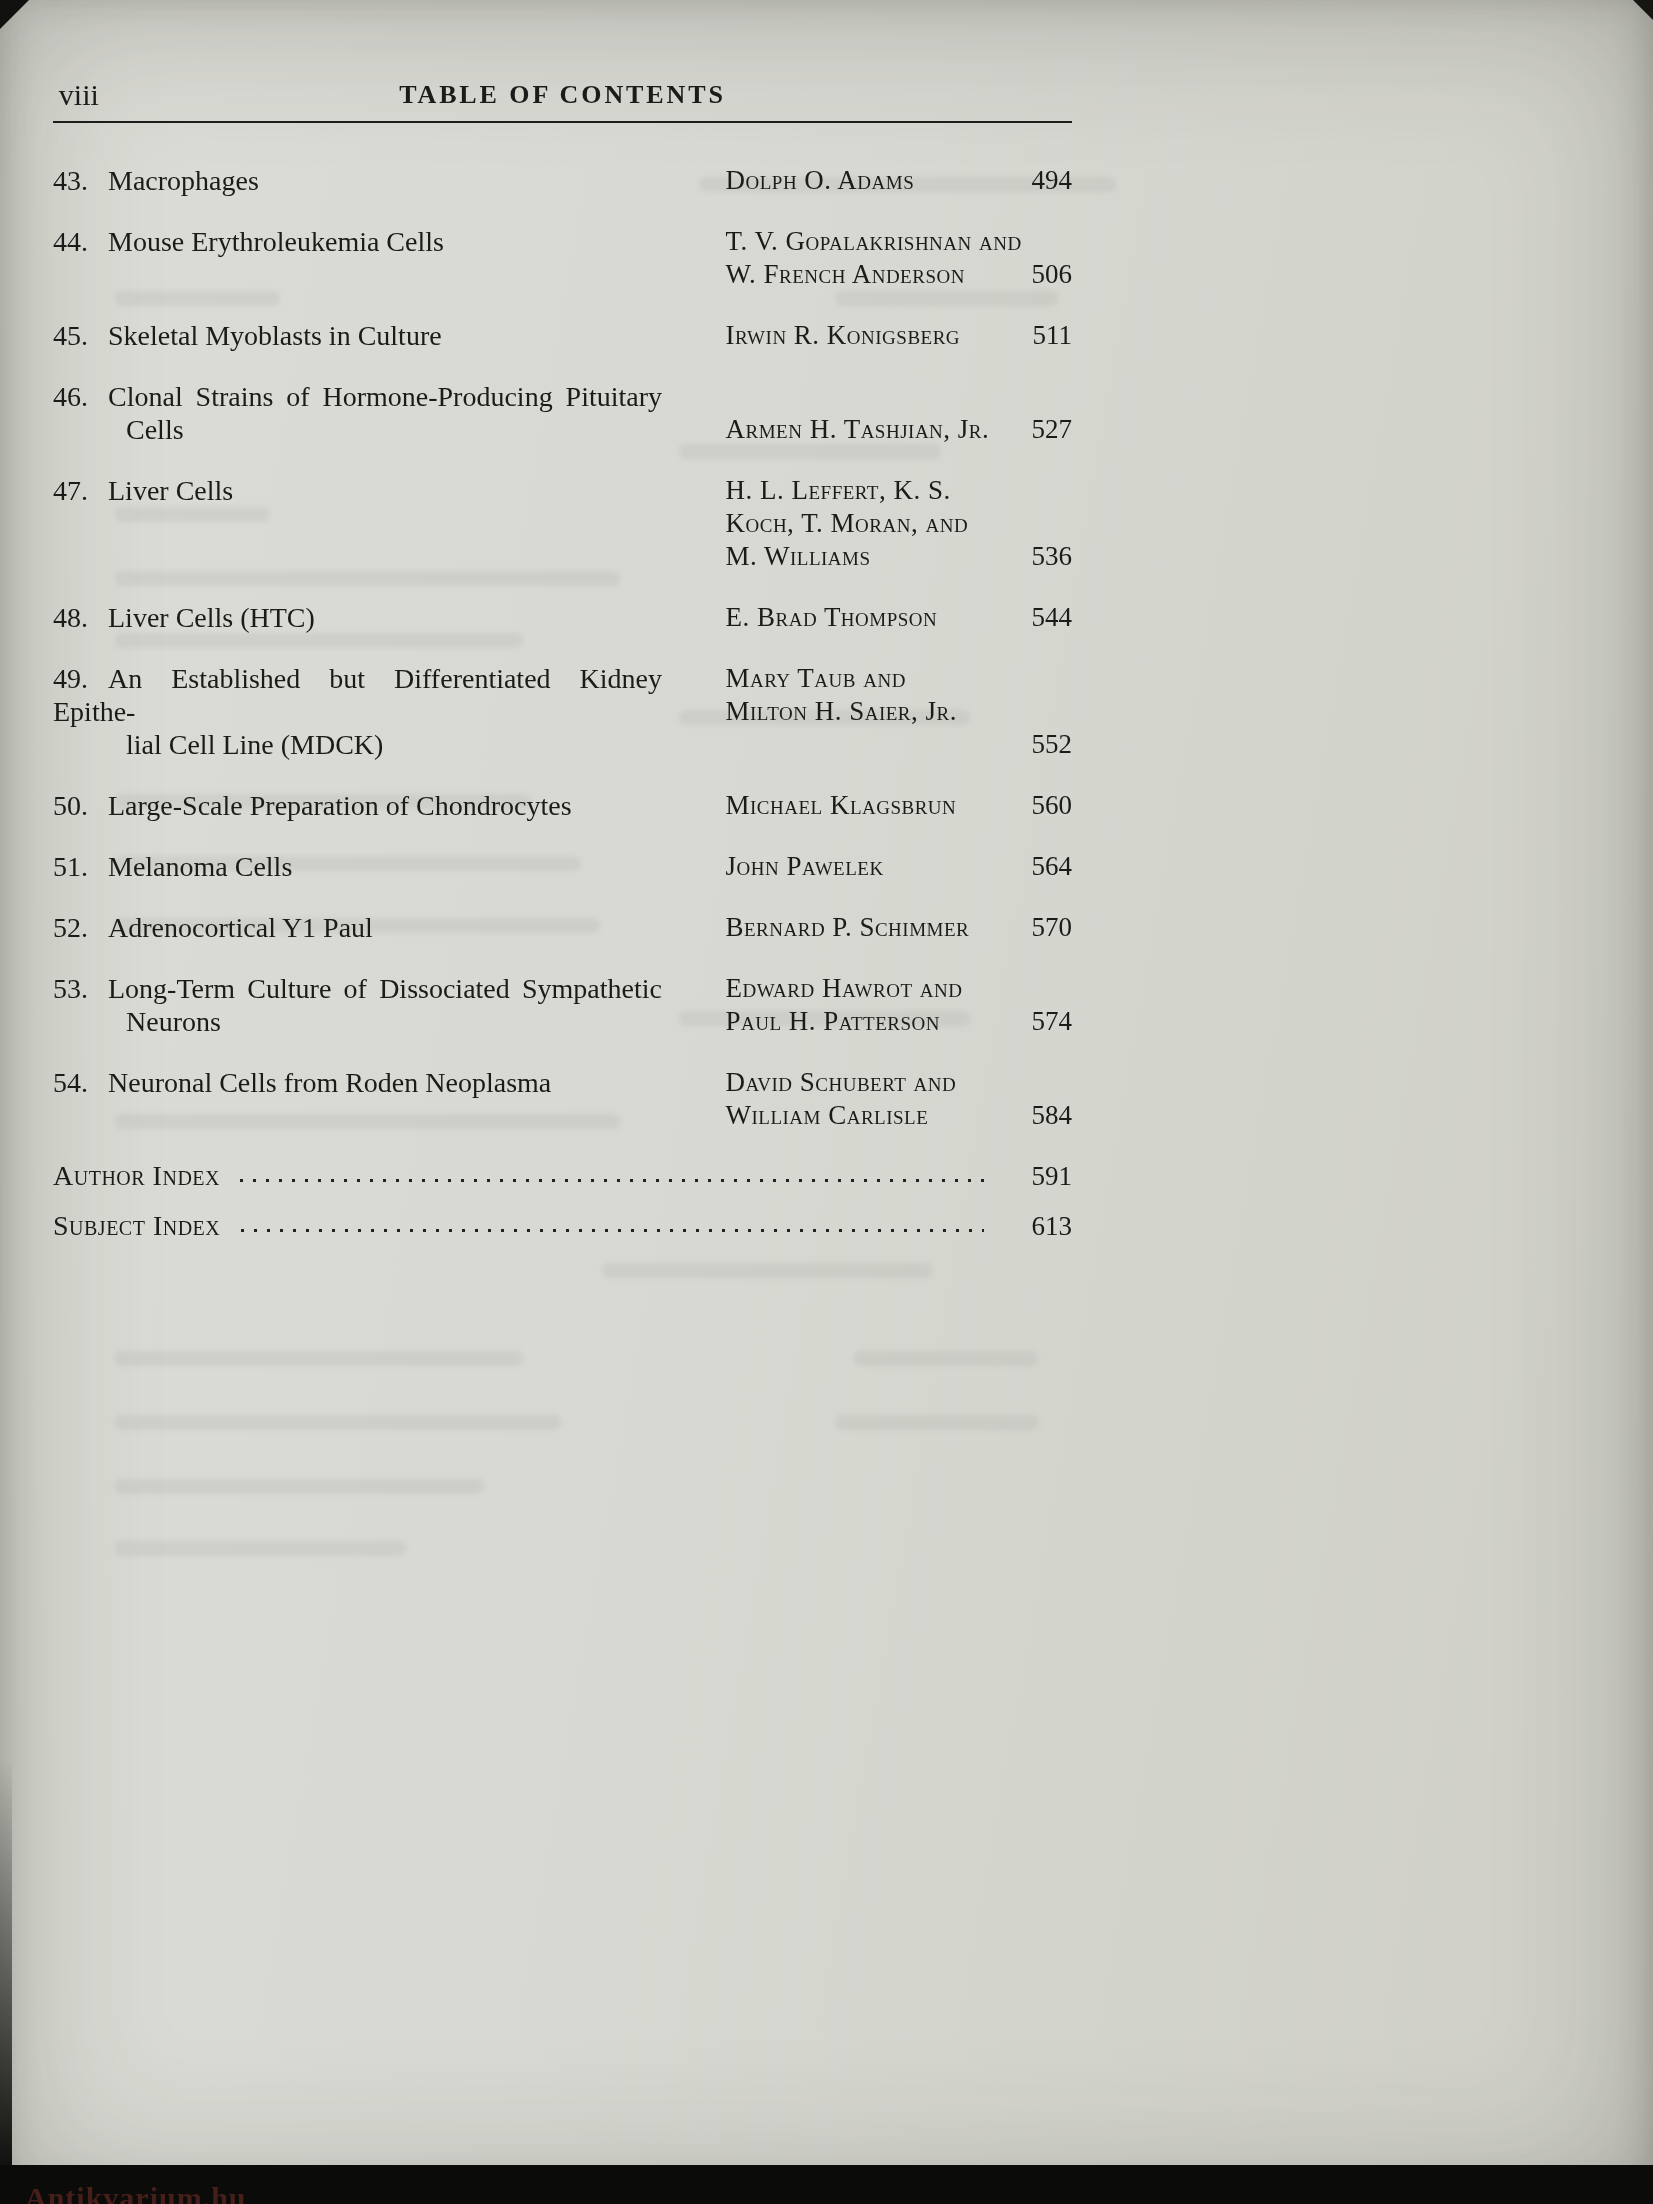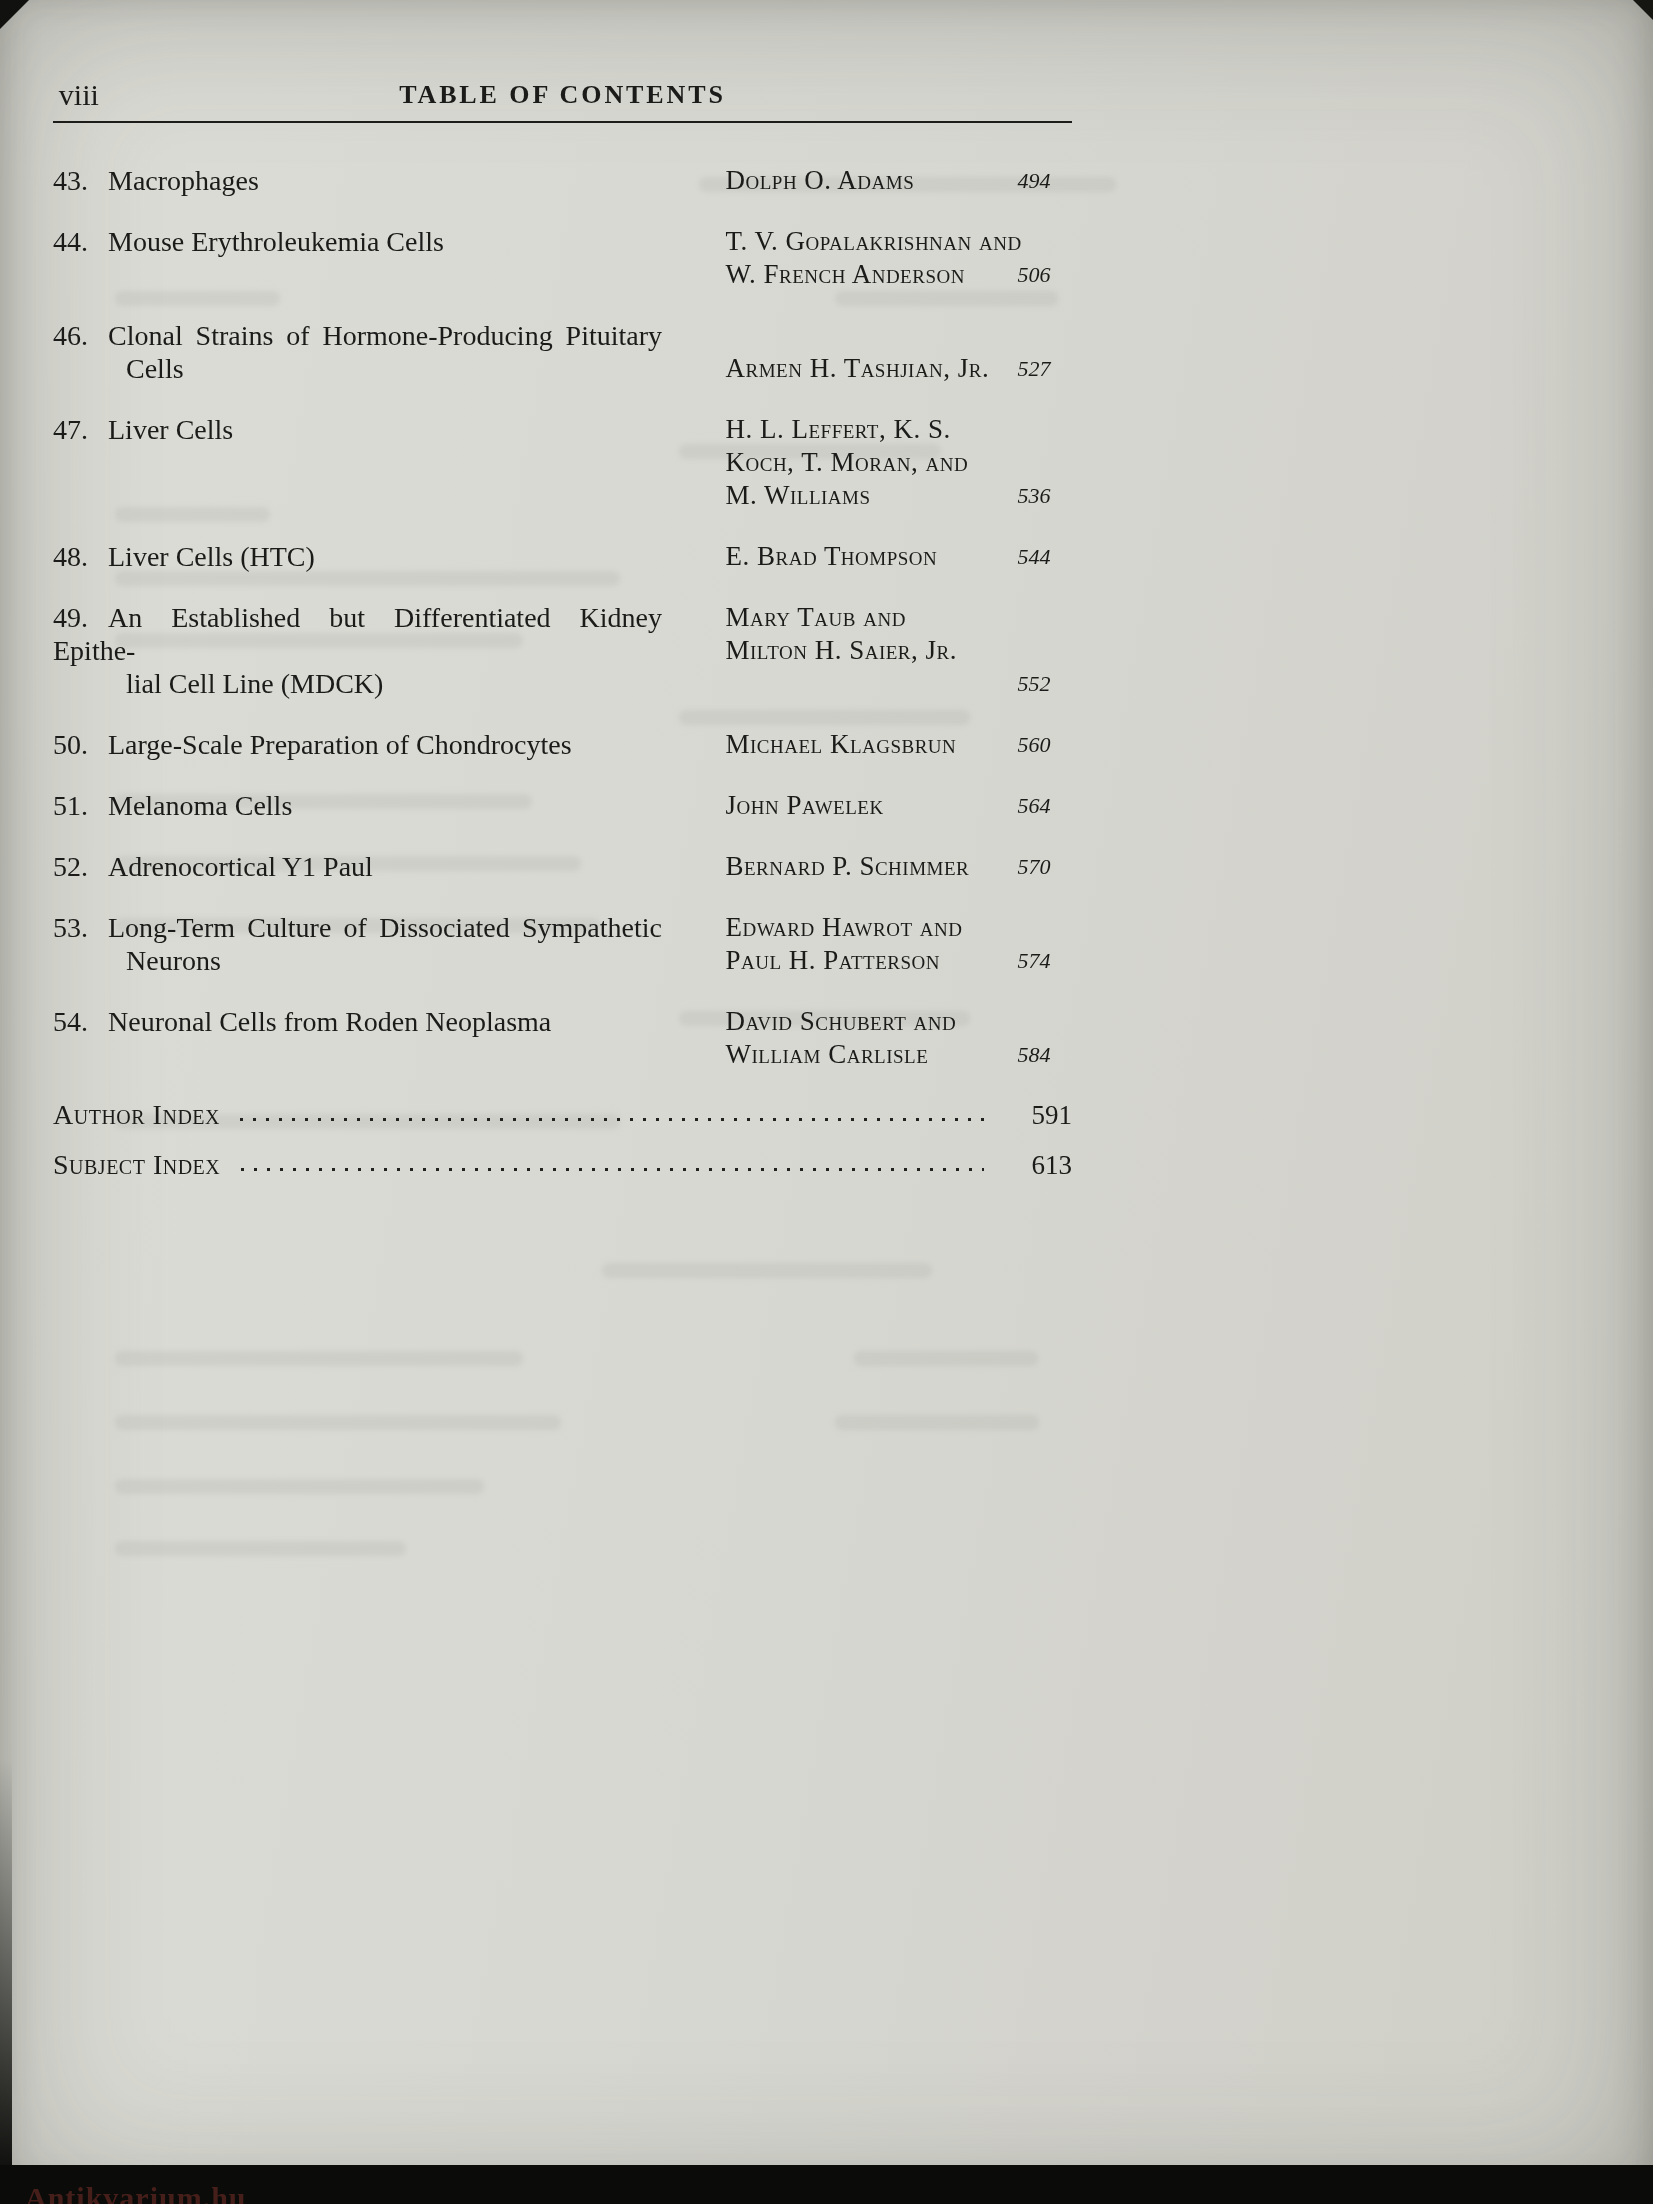--- a/index.html
+++ b/index.html
@@ -34,21 +34,21 @@
   .rows { margin-top:41px; }
   .row { display:grid; grid-template-columns:609px 303px 76px; column-gap:15.5px;
     margin-bottom:28px; align-items:start; }
   .tl { font-size:28px; line-height:33px; }
   .tl .num { display:inline-block; width:55px; }
   .tl.cont { padding-left:73px; }
   .tl.just { text-align:justify; text-align-last:justify; }
   .a { font-size:27px; line-height:33px; }
   .al { font-variant:small-caps; white-space:nowrap; letter-spacing:0.5px;margin-left:48px; }
   .row.a-bottom .a { align-self:end; }
-  .p { align-self:end; font-size:22px; line-height:33px; text-align:center;font-style:italic; }
+  .p { align-self:end; font-size:27px; line-height:33px; text-align:right; }
 
   
   .idx { display:flex; align-items:baseline; margin-bottom:18.4px; }
   .idx-first { margin-top:13.6px; }
   .idx .lbl { font-variant:small-caps; font-size:28px; letter-spacing:0.5px; white-space:nowrap; }
   .idx .leader { flex:1; align-self:stretch; margin:0 11.6px 0 15.5px;
     background-image:radial-gradient(circle, #222220 1.6px, rgba(0,0,0,0) 2px);
     background-size:13px 13px; background-repeat:repeat-x;
     background-position:0 calc(100% - 4.9px); }
   .idx .pg { font-size:27px; width:76px; text-align:right; }
@@ -117,20 +117,29 @@
         <div class="t">
           <div class="tl"><span class="num">44.</span><span>Mouse Erythroleukemia Cells</span></div>
         </div>
         <div class="a">
           <div class="al">T. V. Gopalakrishnan and</div>
           <div class="al">W. French Anderson</div>
         </div>
         <div class="p">506</div>
       </div>
 
+      <div class="row">
+        <div class="t">
+          <div class="tl"><span class="num">45.</span><span>Skeletal Myoblasts in Culture</span></div>
+        </div>
+        <div class="a">
+          <div class="al">Irwin R. Konigsberg</div>
+        </div>
+        <div class="p">511</div>
+      </div>
 
       <div class="row a-bottom">
         <div class="t">
           <div class="tl just"><span class="num">46.</span><span>Clonal Strains of Hormone-Producing Pituitary</span></div>
           <div class="tl cont">Cells</div>
         </div>
         <div class="a">
           <div class="al">Armen H. Tashjian, Jr.</div>
         </div>
         <div class="p">527</div>

